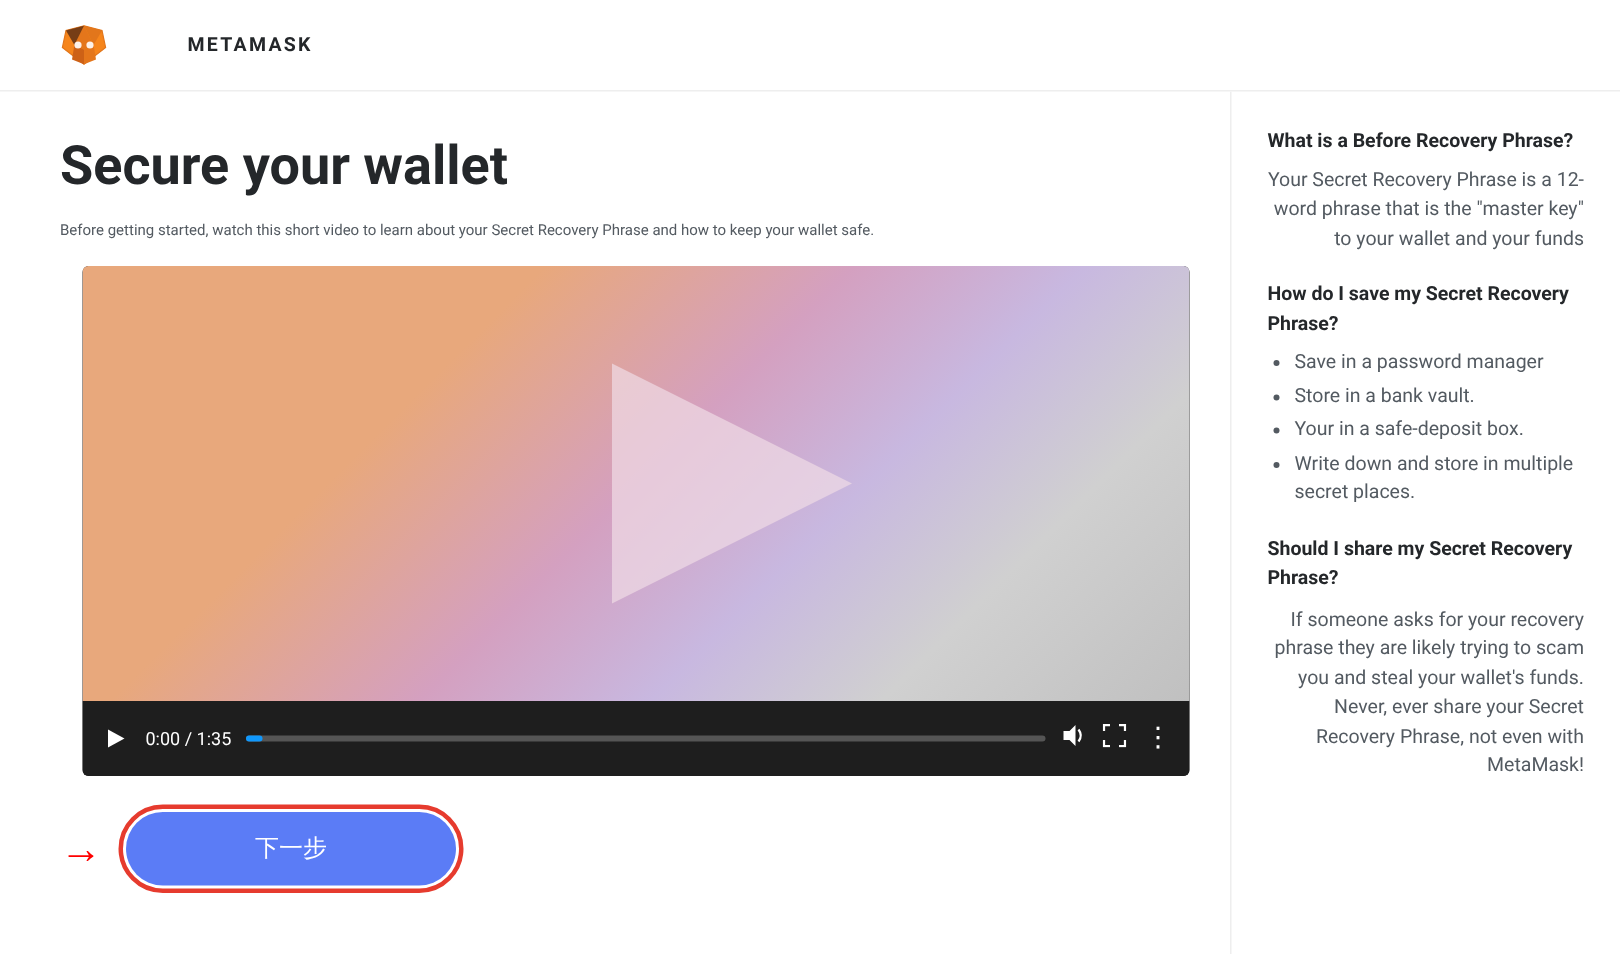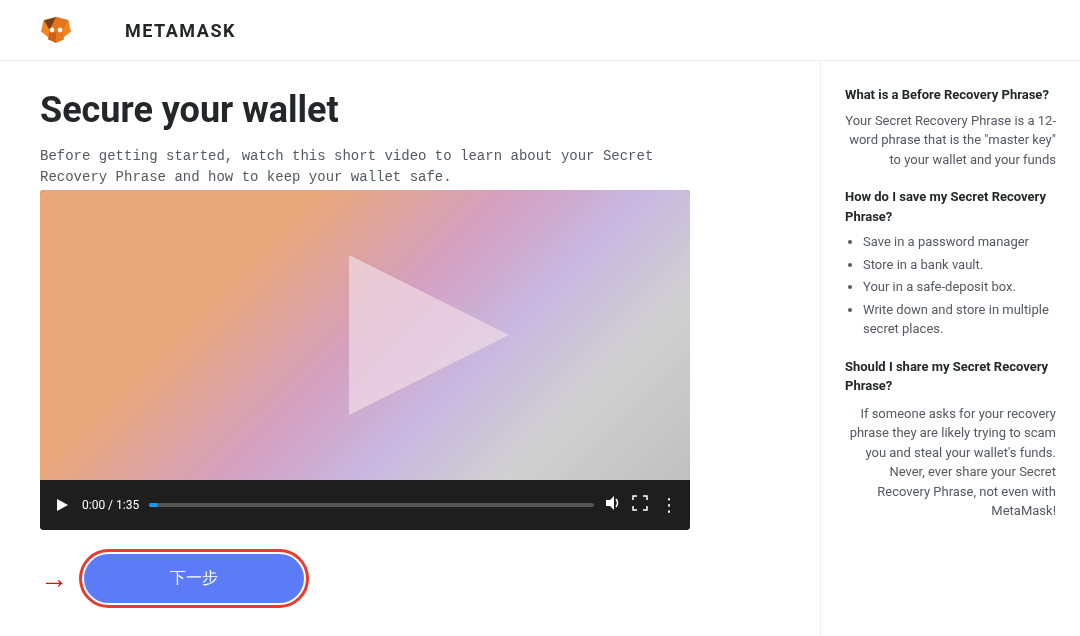--- a/index.html
+++ b/index.html
@@ -20,21 +20,21 @@
       border-bottom: 1px solid #eee;
     }
 
     .logo-icon {
       width: 32px;
       height: 32px;
       margin-right: 8px;
     }
 
     .logo-text {
-      font-size: 18px;
+      font-size: 13px;
       font-weight: 700;
       letter-spacing: 1.5px;
       color: #24272a;
       padding-left: 45px;
     }
 
     .main-content {
       display: flex;
       flex: 1;
       overflow: hidden;
@@ -48,36 +48,36 @@
 
     .page-title {
       font-size: 36px;
       font-weight: 700;
       color: #24272a;
       margin-bottom: 14px;
       line-height: 1.2;
     }
 
     .page-description {
-      font-size: 14px;
+      font-size: 10px;
       color: #535a61;
       line-height: 1.5;
       max-width: 620px;
-      margin-bottom: 2px;
-      font-family: Liberation Mono, monospace;
+      margin-bottom: 16px;
     }
 
     .video-container {
-      width: 650px;
+      width: 738px;
       height: 340px;
       background: #2c2c2c;
       border-radius: 4px;
       overflow: hidden;
       position: relative;
       margin-bottom: 24px;
+      margin-left: 15px;
     }
 
     .video-visual {
       width: 100%;
       height: 290px;
       position: relative;
       overflow: hidden;
     }
 
     .video-bg-gradient {

